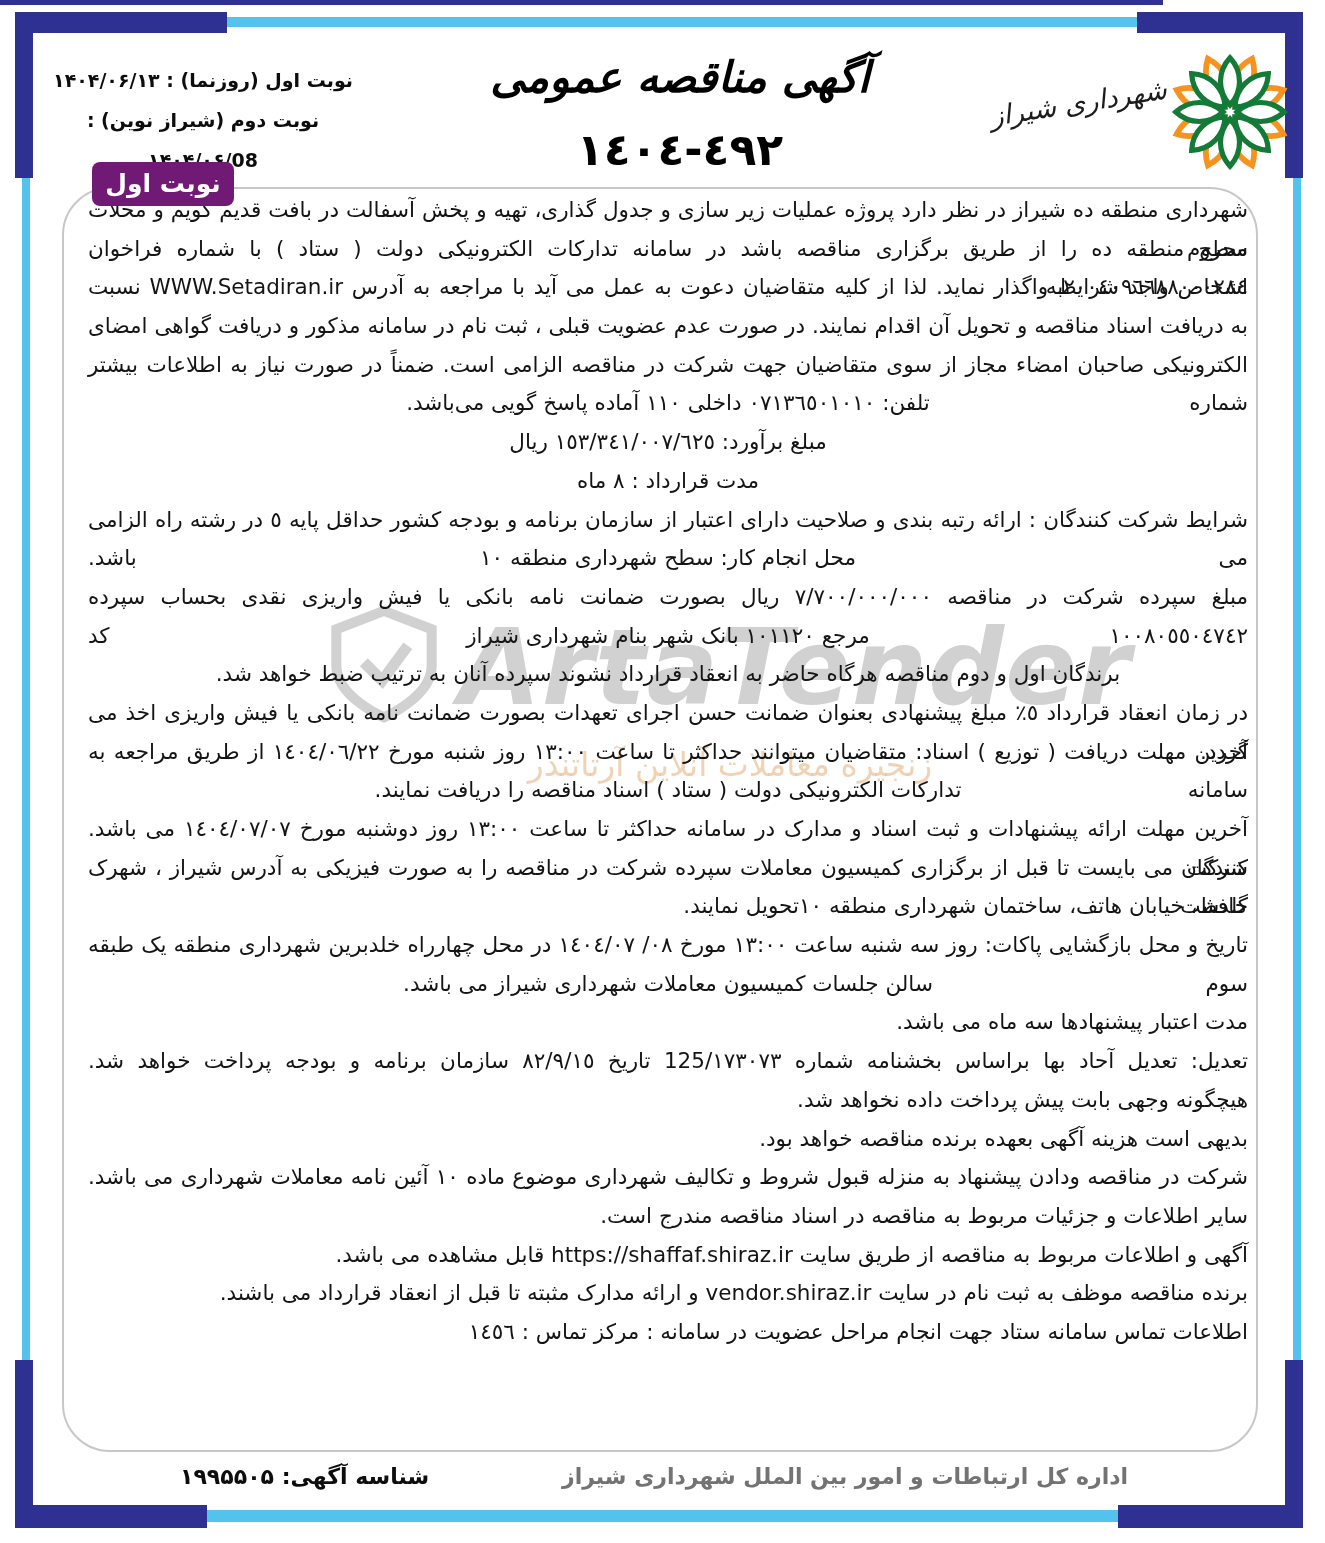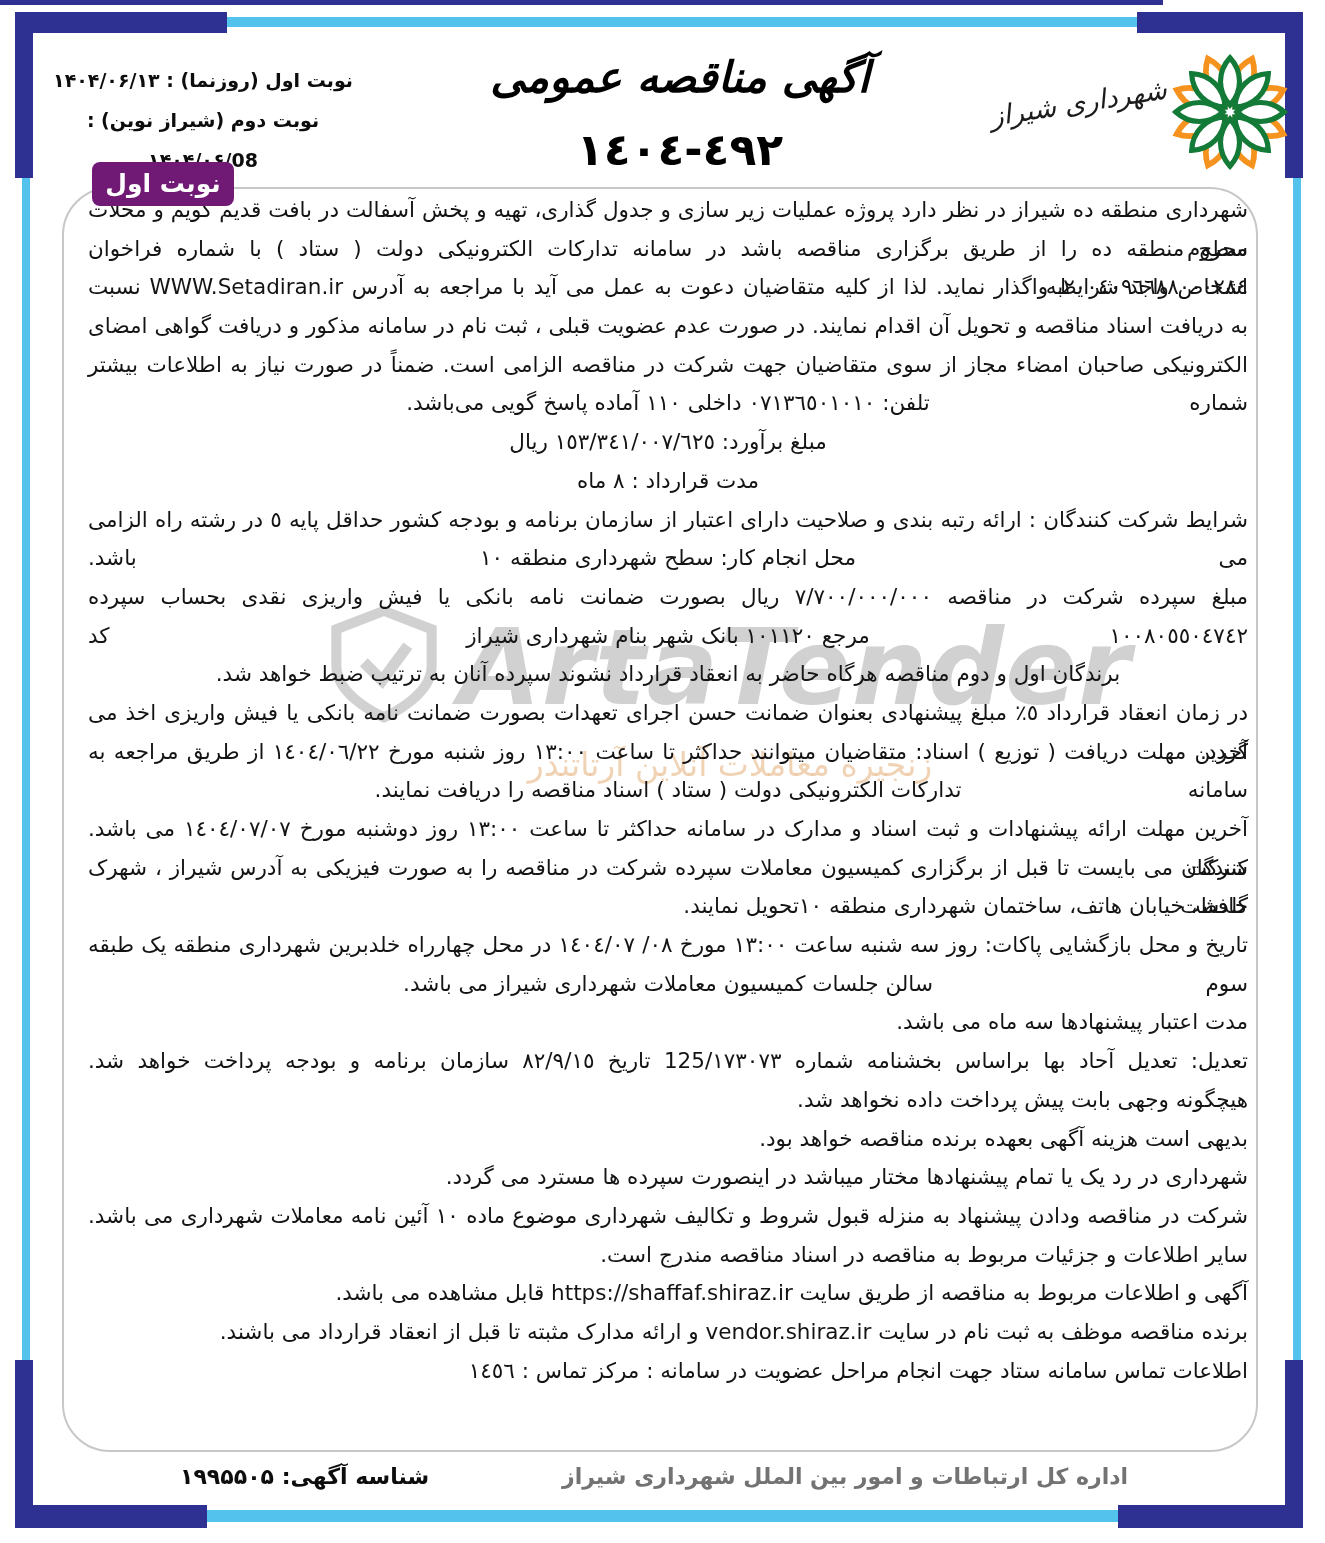--- a/index.html
+++ b/index.html
@@ -187,21 +187,20 @@
       <div class="bline c">تدارکات الکترونیکی دولت ( ستاد ) اسناد مناقصه را دریافت نمایند.</div>
       <div class="bline j">آخرین مهلت ارائه پیشنهادات و ثبت اسناد و مدارک در سامانه حداکثر تا ساعت ١٣:٠٠ روز دوشنبه مورخ ١٤٠٤/٠٧/٠٧ می باشد. شرکت</div>
       <div class="bline j">کنندگان می بایست تا قبل از برگزاری کمیسیون معاملات سپرده شرکت در مناقصه را به صورت فیزیکی به آدرس شیراز ، شهرک گلدشت</div>
       <div class="bline r">حافظ، خیابان هاتف، ساختمان شهرداری منطقه ١٠تحویل نمایند.</div>
       <div class="bline j">تاریخ و محل بازگشایی پاکات: روز سه شنبه ساعت ١٣:٠٠ مورخ ٠٨/ ١٤٠٤/٠٧ در محل چهارراه خلدبرین شهرداری منطقه یک طبقه سوم</div>
       <div class="bline c">سالن جلسات کمیسیون معاملات  شهرداری شیراز می باشد.</div>
       <div class="bline r">مدت اعتبار پیشنهادها سه ماه می باشد.</div>
       <div class="bline j">تعدیل: تعدیل آحاد بها براساس بخشنامه شماره 125/١٧٣٠٧٣ تاریخ ٨٢/٩/١٥ سازمان برنامه و بودجه پرداخت خواهد شد.</div>
       <div class="bline r">هیچگونه وجهی بابت پیش پرداخت داده نخواهد شد.</div>
       <div class="bline r">بدیهی است هزینه آگهی بعهده برنده مناقصه خواهد بود.</div>
-      <div class="bline r">شهرداری در رد یک یا تمام پیشنهادها  مختار میباشد در اینصورت سپرده ها مسترد می گردد.</div>
       <div class="bline j">شرکت در مناقصه ودادن پیشنهاد به منزله قبول شروط و تکالیف شهرداری موضوع ماده ١٠ آئین نامه معاملات شهرداری می باشد.</div>
       <div class="bline r">سایر اطلاعات و جزئیات مربوط به مناقصه در اسناد مناقصه مندرج است.</div>
       <div class="bline r">آگهی و اطلاعات مربوط به مناقصه از طریق سایت https://shaffaf.shiraz.ir قابل مشاهده می باشد.</div>
       <div class="bline r">برنده مناقصه موظف به ثبت نام در سایت vendor.shiraz.ir و ارائه مدارک مثبته تا قبل از انعقاد قرارداد می باشند.</div>
       <div class="bline r">اطلاعات تماس سامانه ستاد جهت انجام مراحل عضویت در سامانه : مرکز تماس : ١٤٥٦</div>
     </div>
 
   <div class="footer-dept">اداره کل ارتباطات و امور بین الملل شهرداری شیراز</div>
   <div class="footer-id">شناسه آگهی: ۱۹۹۵۵۰۵</div>
 

